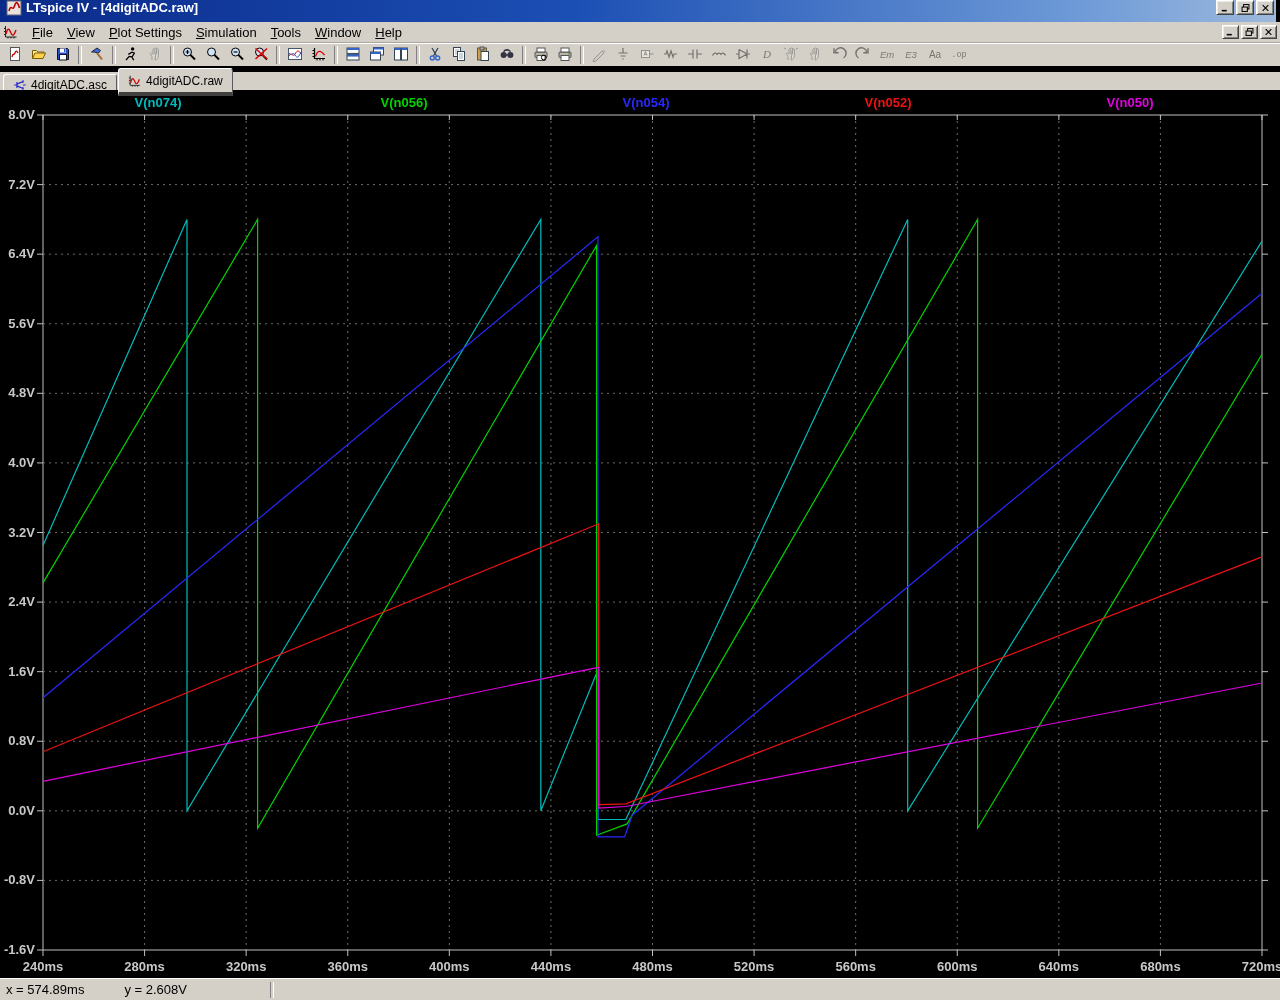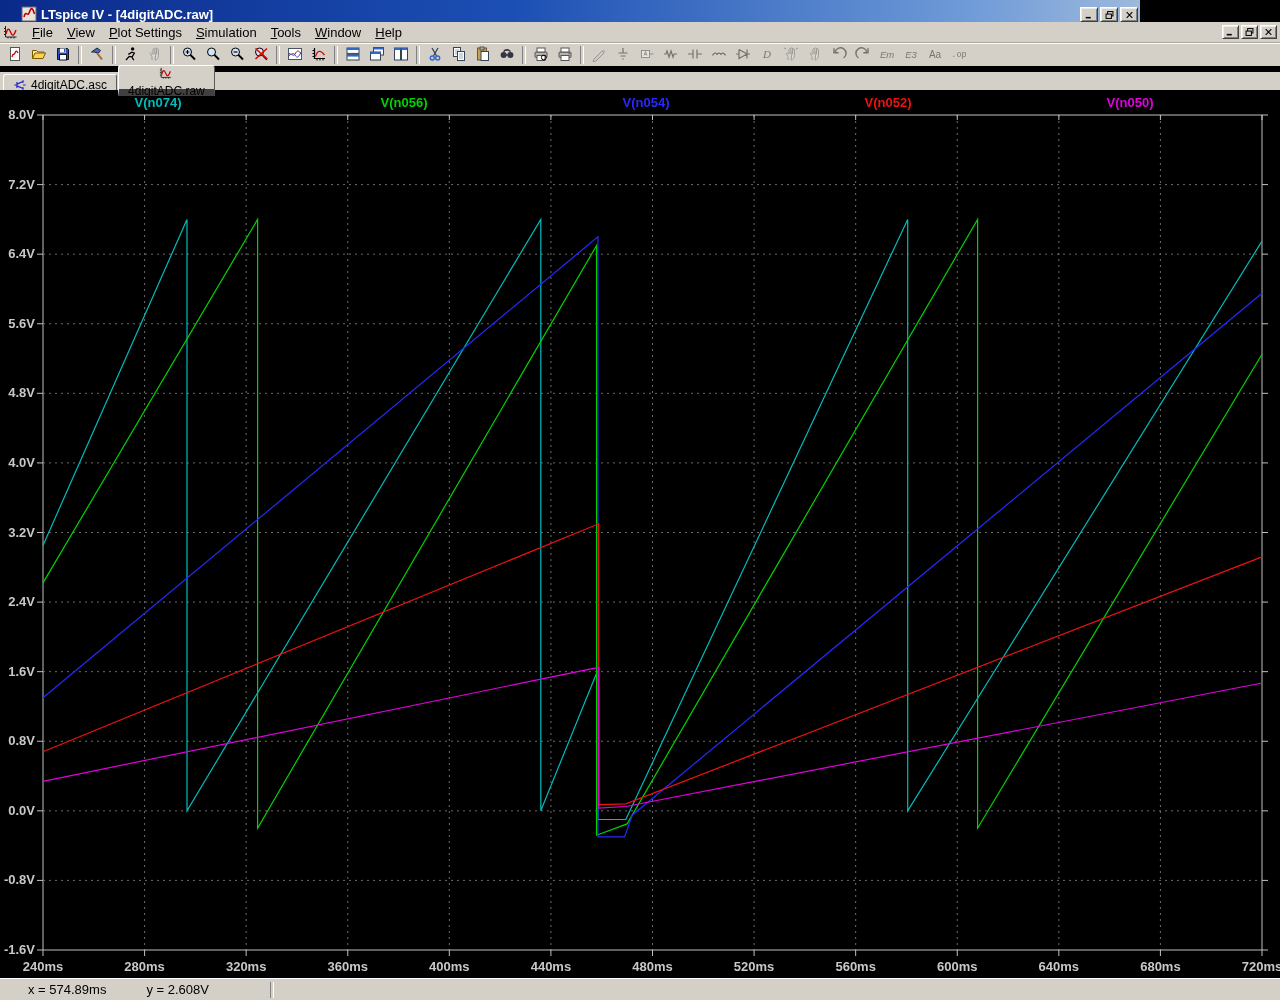--- a/index.html
+++ b/index.html
@@ -3,24 +3,24 @@
 <meta charset="utf-8">
 <style>
   html,body{margin:0;padding:0;}
   body{
     width:1280px;height:1000px;position:relative;overflow:hidden;
     background:#000;font-family:"Liberation Sans",sans-serif;
     -webkit-font-smoothing:none;
   }
   
   .titlebar{
-    position:absolute;top:0;left:0;width:1140px;height:22px;
+    position:absolute;top:0;left:0;width:1276px;height:22px;
     background:linear-gradient(90deg,#0a2a8a 0%,#1c4fb4 45%,#6f9bd8 85%,#9db9dc 100%);
-    display:flex;align-items:flex-end;color:#fff;font-size:13px;font-weight:bold;
-    padding-left:21px;box-sizing:border-box;
+    display:flex;align-items:flex-start;color:#fff;font-size:13px;font-weight:bold;
+    padding-left:6px;box-sizing:border-box;
   }
   .titlebar .ticon{width:16px;height:16px;margin-right:4px;flex:0 0 auto;}
   .titlebar .spacer{flex:1;}
   .winbtn{
     width:18px;height:15px;background:#d4d0c8;margin-left:2px;flex:0 0 auto;
     border:1px solid;border-color:#fff #404040 #404040 #fff;
     box-shadow:inset 1px 1px 0 #ecebe5, inset -1px -1px 0 #808080;
     display:flex;align-items:center;justify-content:center;padding:0;
   }
   .winbtn svg{width:11px;height:10px;}
@@ -55,34 +55,34 @@
   .tabbar{
     position:absolute;top:66px;left:0;width:1280px;height:24px;background:#d4d0c8;
     display:flex;align-items:flex-end;padding-left:3px;box-sizing:border-box;margin-top:6px;
   }
   .tab{
     height:20px;display:flex;align-items:center;gap:4px;font-size:12px;color:#000;
     background:#d4d0c8;padding:0 9px;margin-right:1px;
     border:1px solid;border-color:#fff #5a5a5a #8a8a8a #fff;
     border-radius:3px 3px 0 0;position:relative;
   }
-  .tab.active{height:23px;z-index:2;border-bottom:7px solid #404040;font-weight:normal;flex-direction:column;}
+  .tab.active{height:23px;z-index:2;border-bottom:4px solid #404040;font-weight:normal;}
   .tab svg{width:14px;height:14px;}
   
   .plot{
     position:absolute;top:90px;left:0;width:1280px;height:888px;background:#000;
   }
   .plot svg{display:block;}
   text.tick{font-family:"Liberation Sans",sans-serif;font-size:13px;font-weight:bold;fill:#c8c8c8;}
   text.legend{font-family:"Liberation Sans",sans-serif;font-size:13px;font-weight:bold;}
   
   .statusbar{
     position:absolute;top:978px;left:0;width:1280px;height:22px;background:#d4d0c8;
     border-top:1px solid #fff;box-sizing:border-box;
-    display:flex;align-items:center;font-size:13px;color:#000;padding-left:22px;
+    display:flex;align-items:center;font-size:13px;color:#000;
   }
   .statusbar .sx{margin-left:6px;}
   .statusbar .sy{margin-left:40px;}
   .sb-div{
     position:absolute;left:270px;top:3px;height:16px;width:2px;
     border-left:1px solid #808080;border-right:1px solid #fff;
   }
 </style>
 </head>
 <body>

